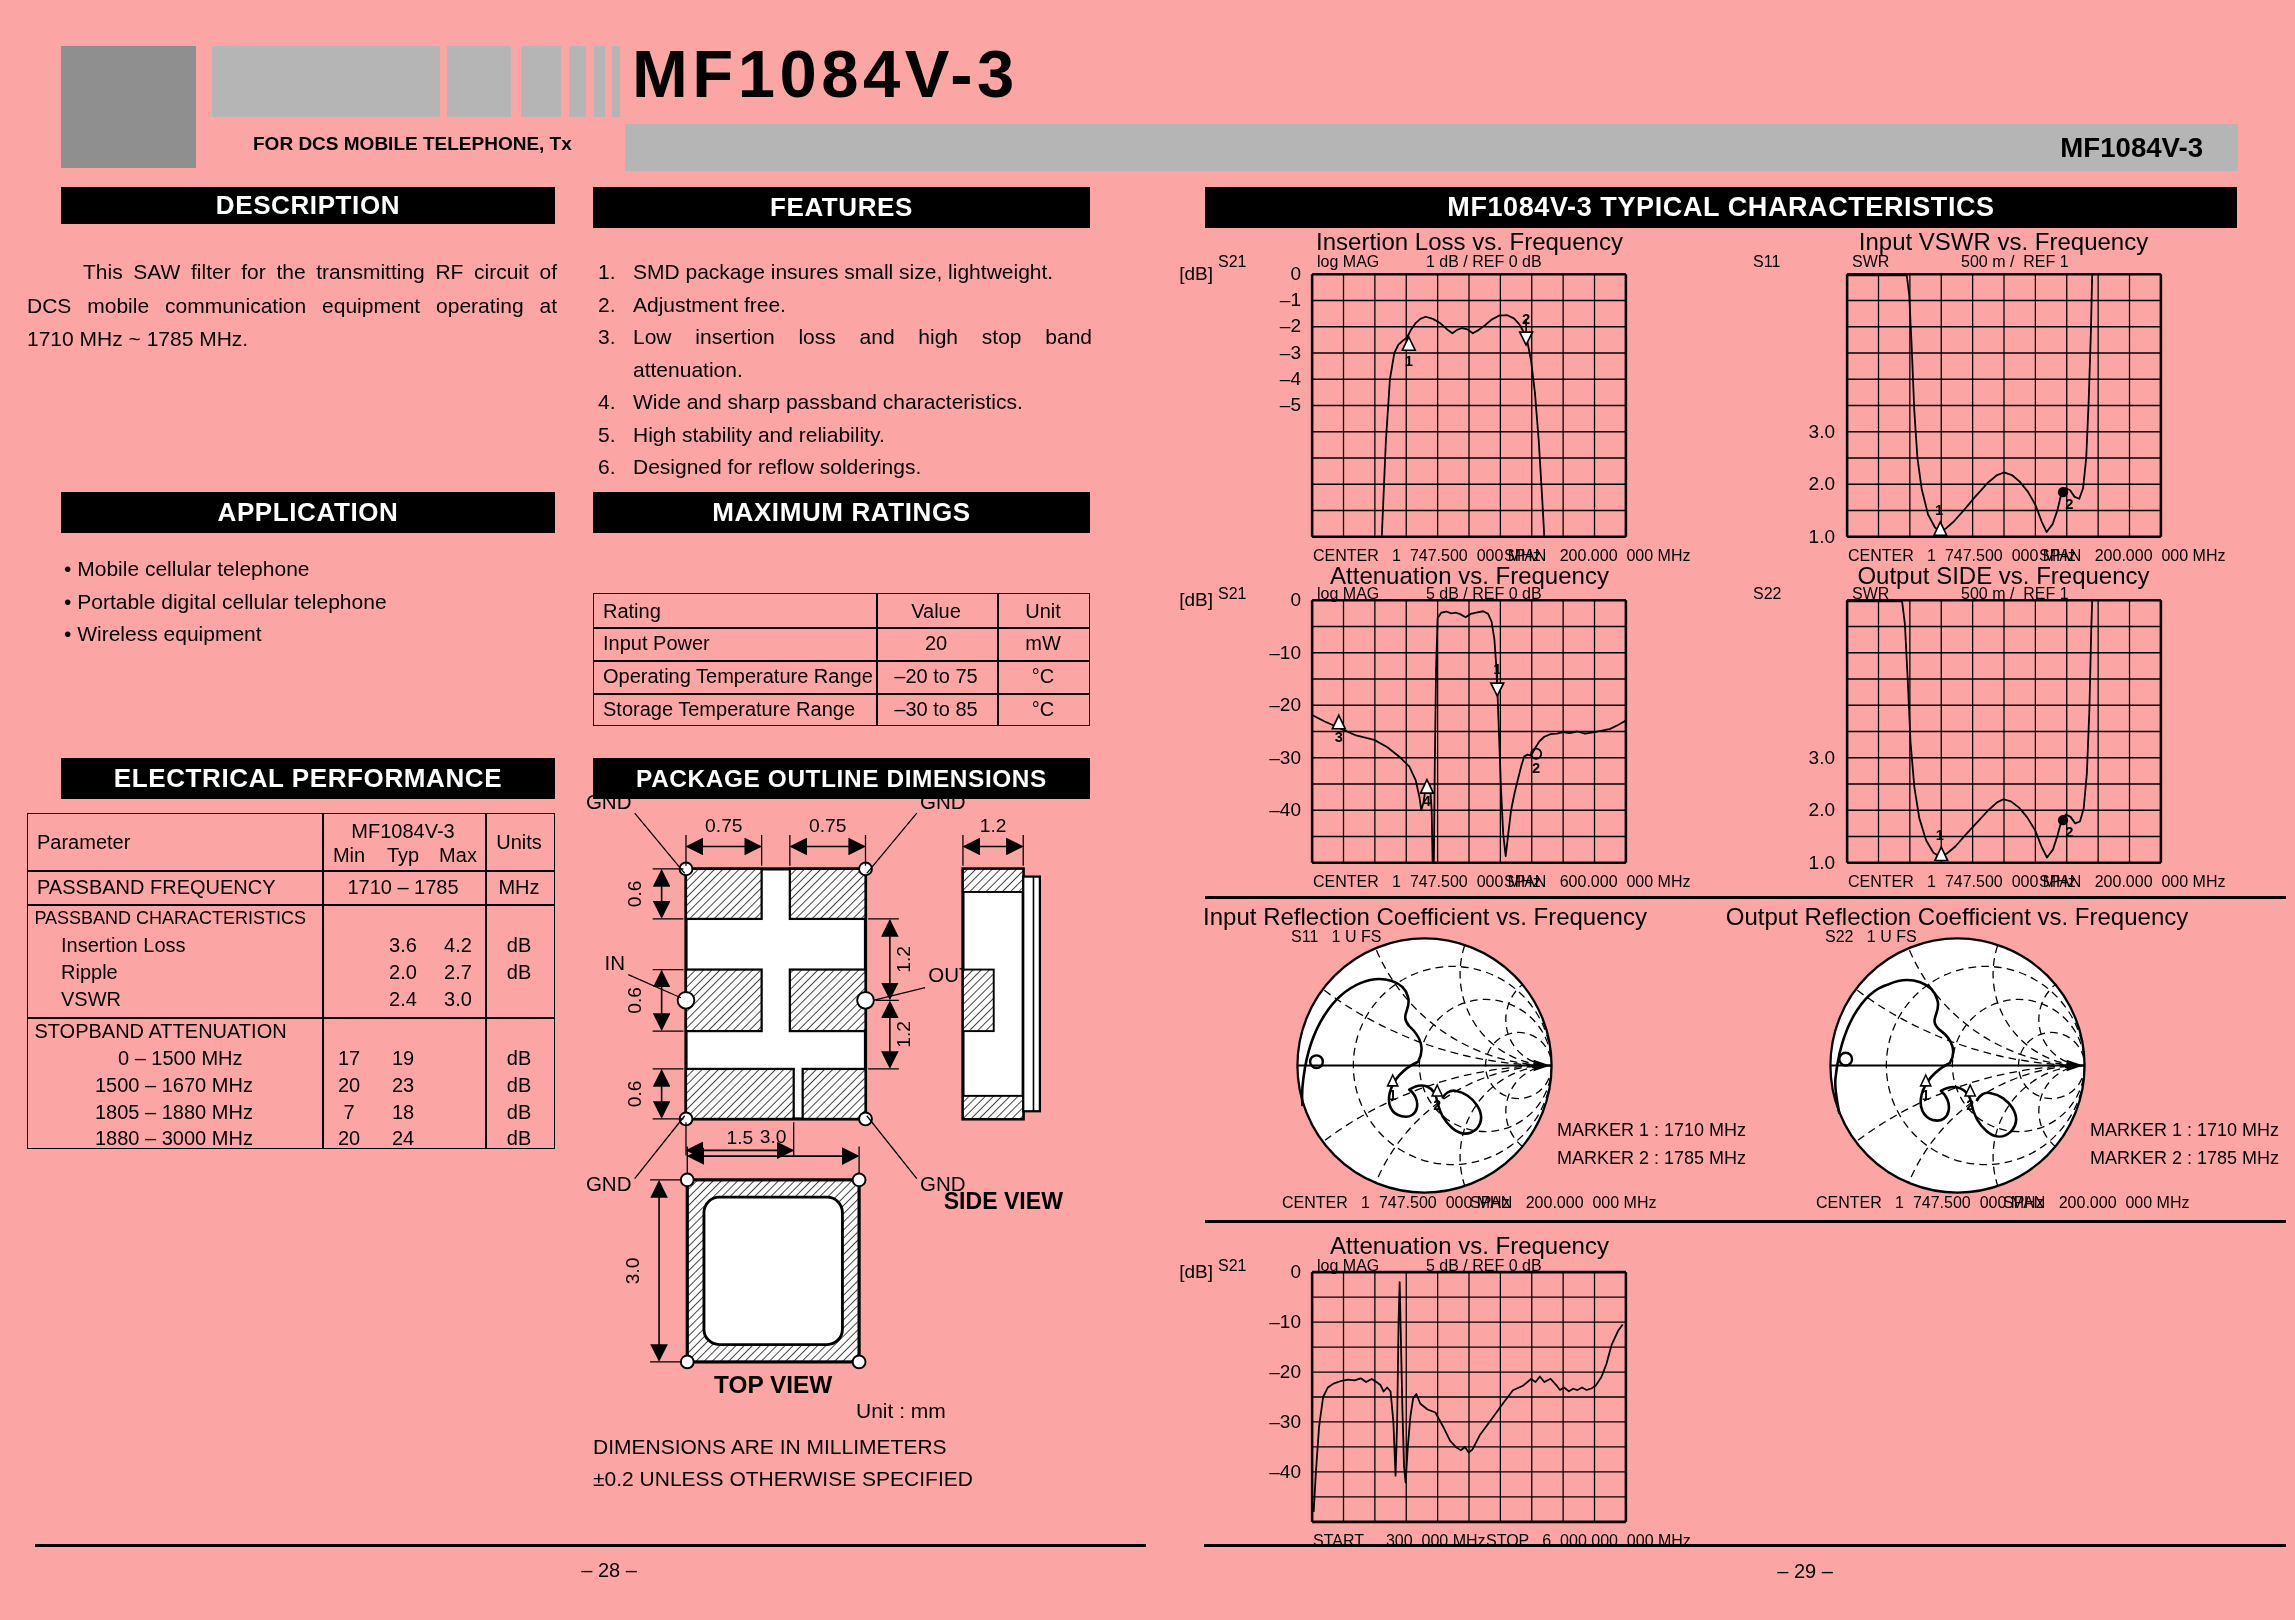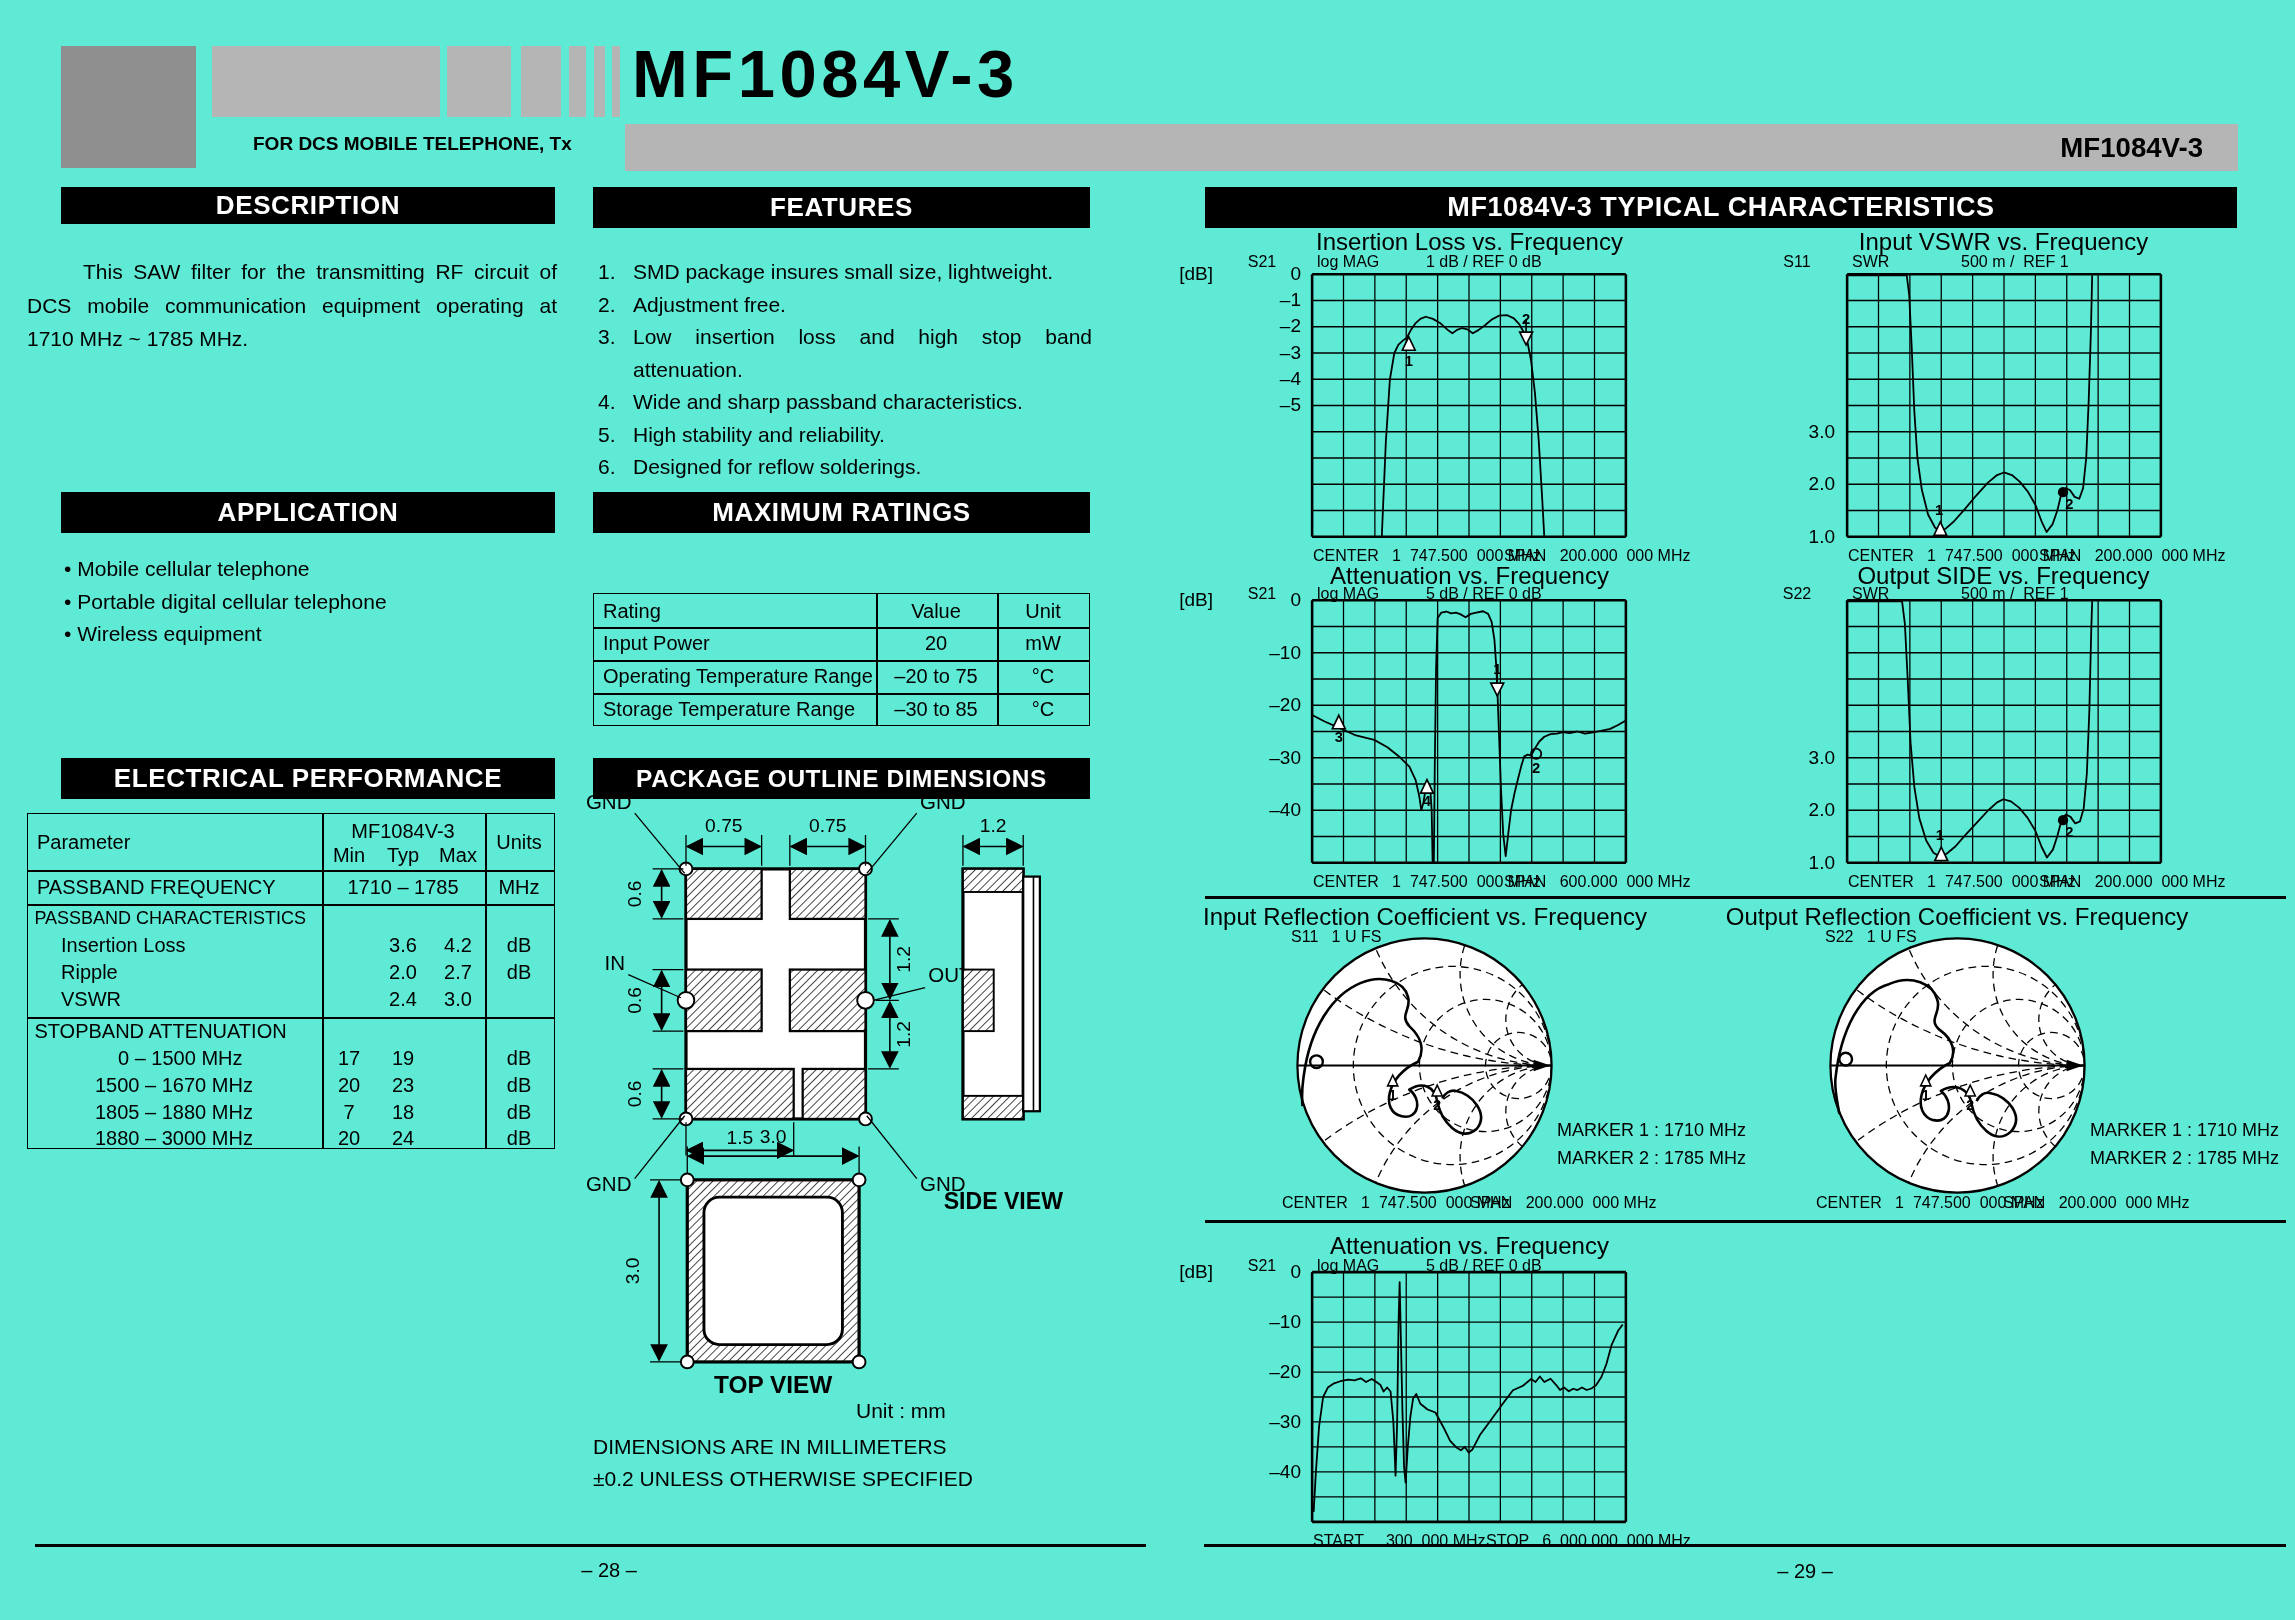--- a/index.html
+++ b/index.html
@@ -1,29 +1,29 @@
 <!DOCTYPE html>
 <html style="font-size:10.3px"><head>
 <meta charset="utf-8">
 <style>
   html,body{margin:0;padding:0;background:#e8e8e8;}
-  #page{position:relative;width:2295px;height:1621px;background:#5eead4;
+  #page{position:relative;width:2295px;height:1621px;background:#fca5a5;
         font-family:"Liberation Sans",sans-serif;color:#000;overflow:hidden;}
   .abs{position:absolute;}
   .bar{position:absolute;background:#000;color:#fff;font-weight:bold;
        display:flex;align-items:center;justify-content:center;letter-spacing:0.6px;}
   .gray{background:#b5b5b5;}
   .dgray{background:#8f8f8f;}
   .cell{position:absolute;white-space:nowrap;}
   .cc{transform:translate(-50%,-50%);}
   .vc{transform:translateY(-50%);}
   .line{position:absolute;background:#000;}
   .ch-title{position:absolute;text-align:center;font-size:24px;white-space:pre;}
   .ch-sub{position:absolute;font-size:16px;white-space:pre;}
-  .ch-srt{text-align:center;}
+  .ch-srt{text-align:left;}
   .ch-ylab{position:absolute;font-size:19px;text-align:right;transform:translateY(-50%);white-space:pre;}
   .ch-bot{position:absolute;font-size:16px;white-space:pre;}
   .mk-text{position:absolute;font-size:18px;white-space:pre;}
   .note{position:absolute;font-size:21px;white-space:pre;}
   svg text{font-family:"Liberation Sans",sans-serif;}
 </style>
 </head>
 <body>
 
 <div id="page">

